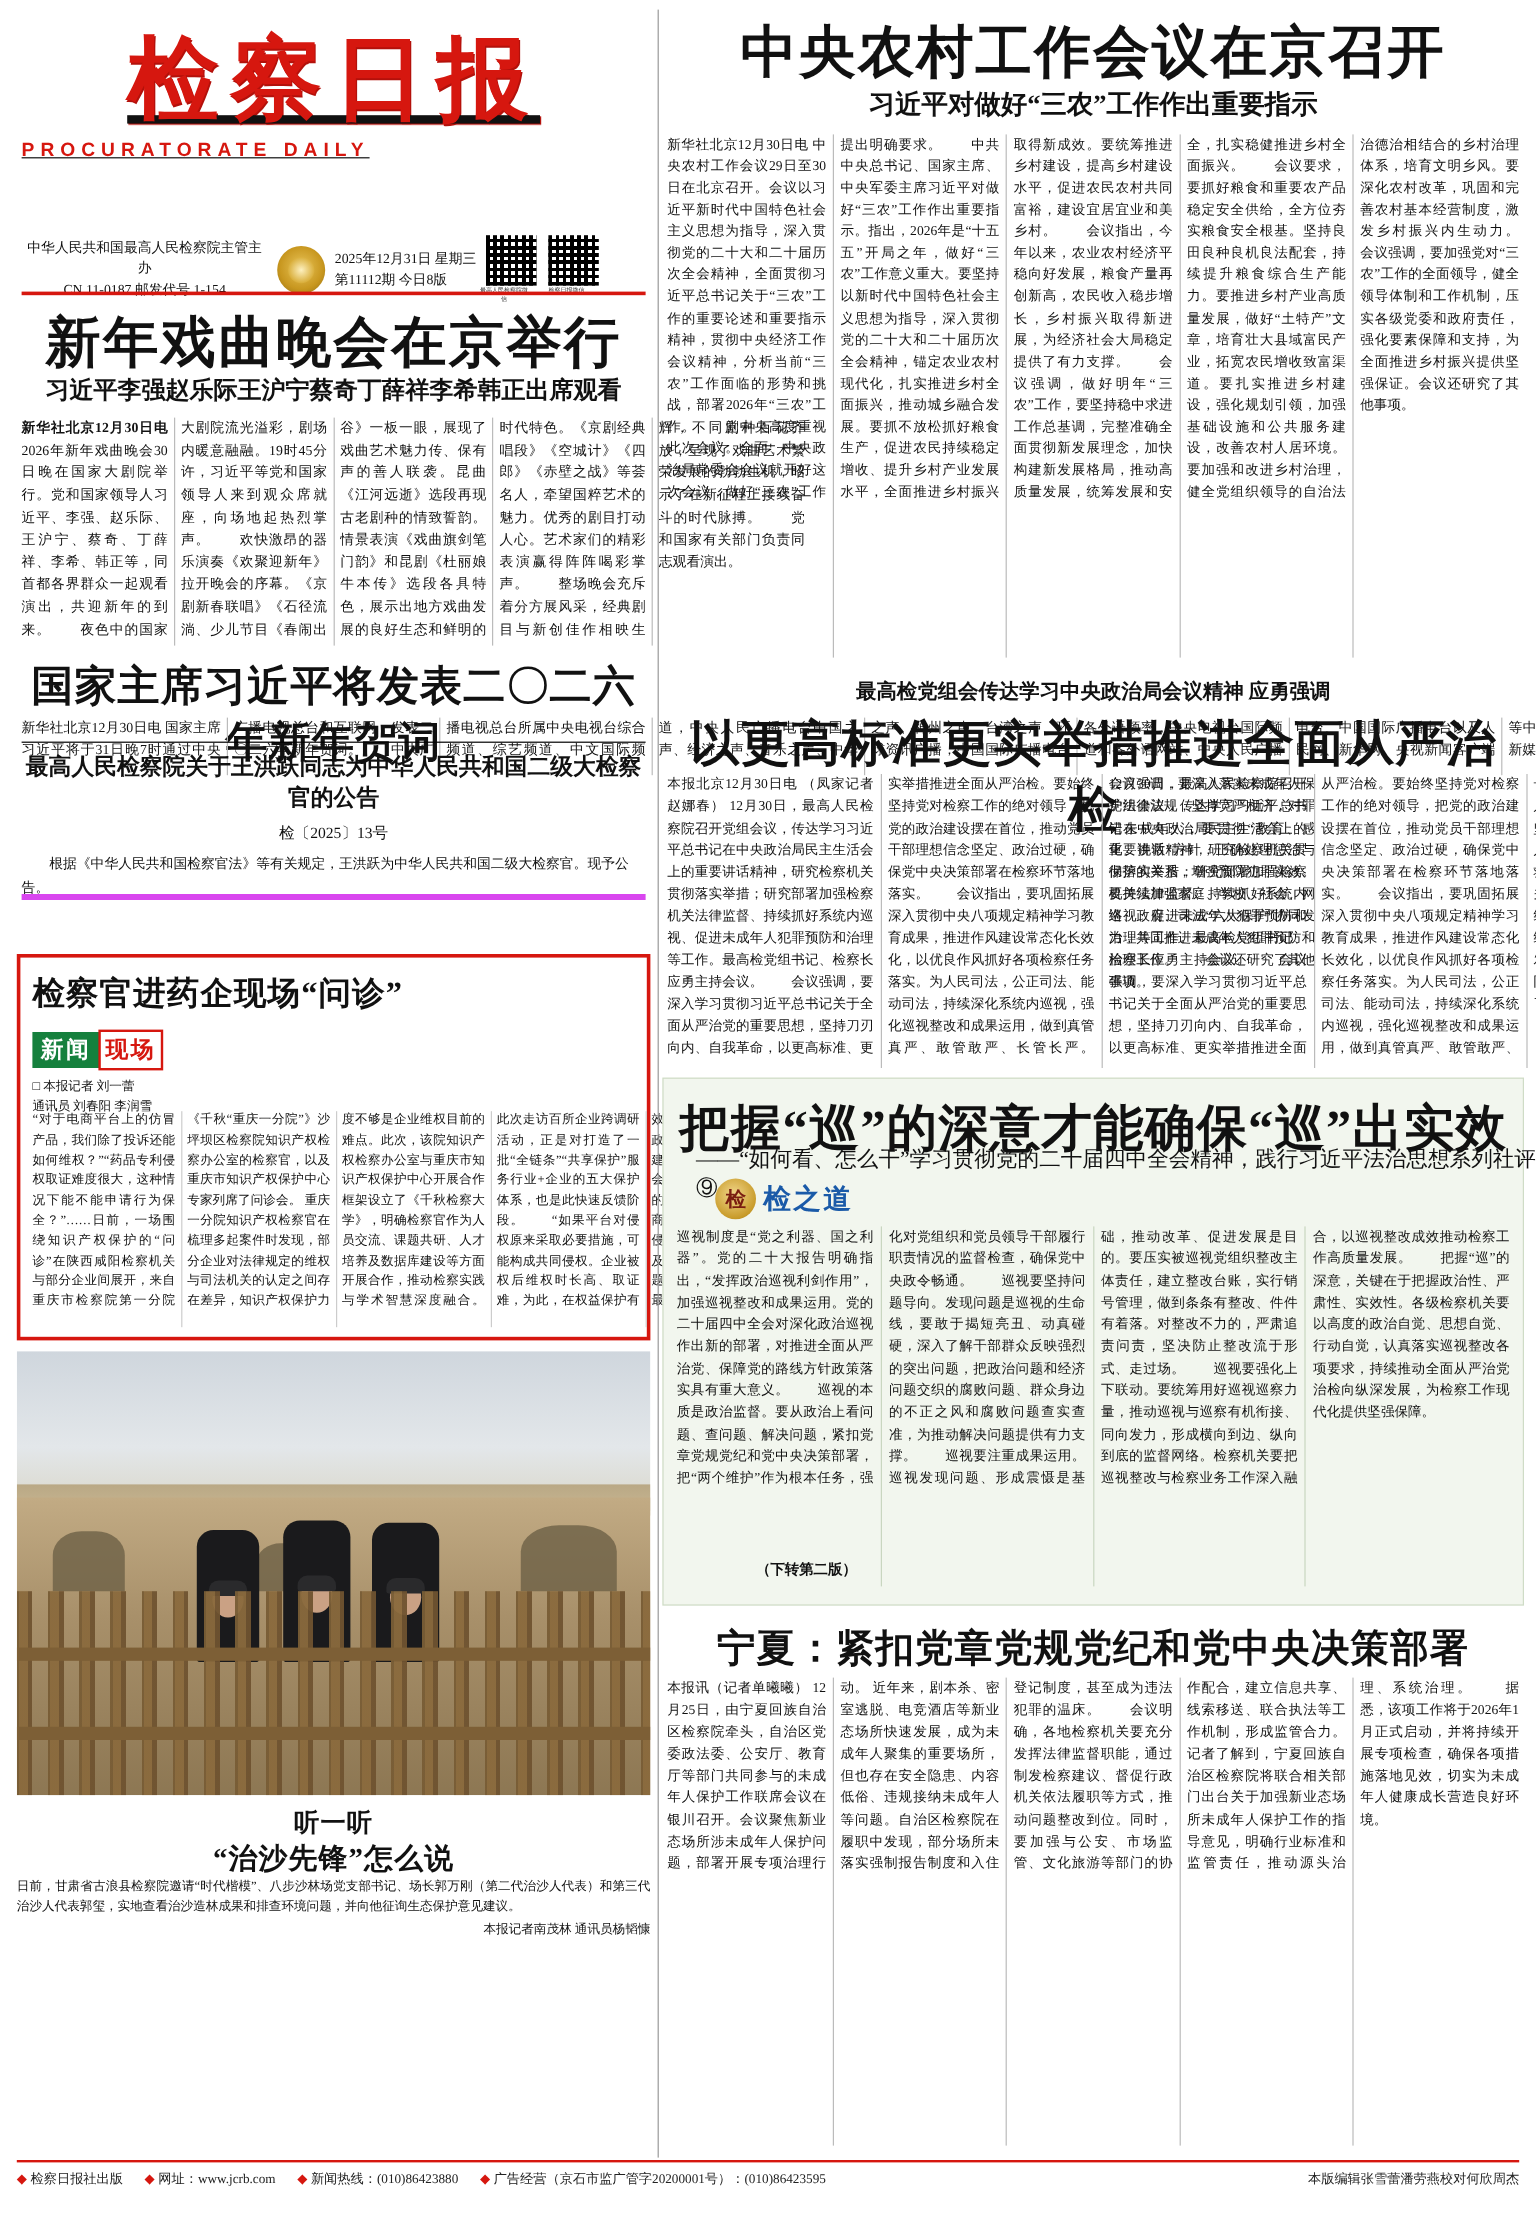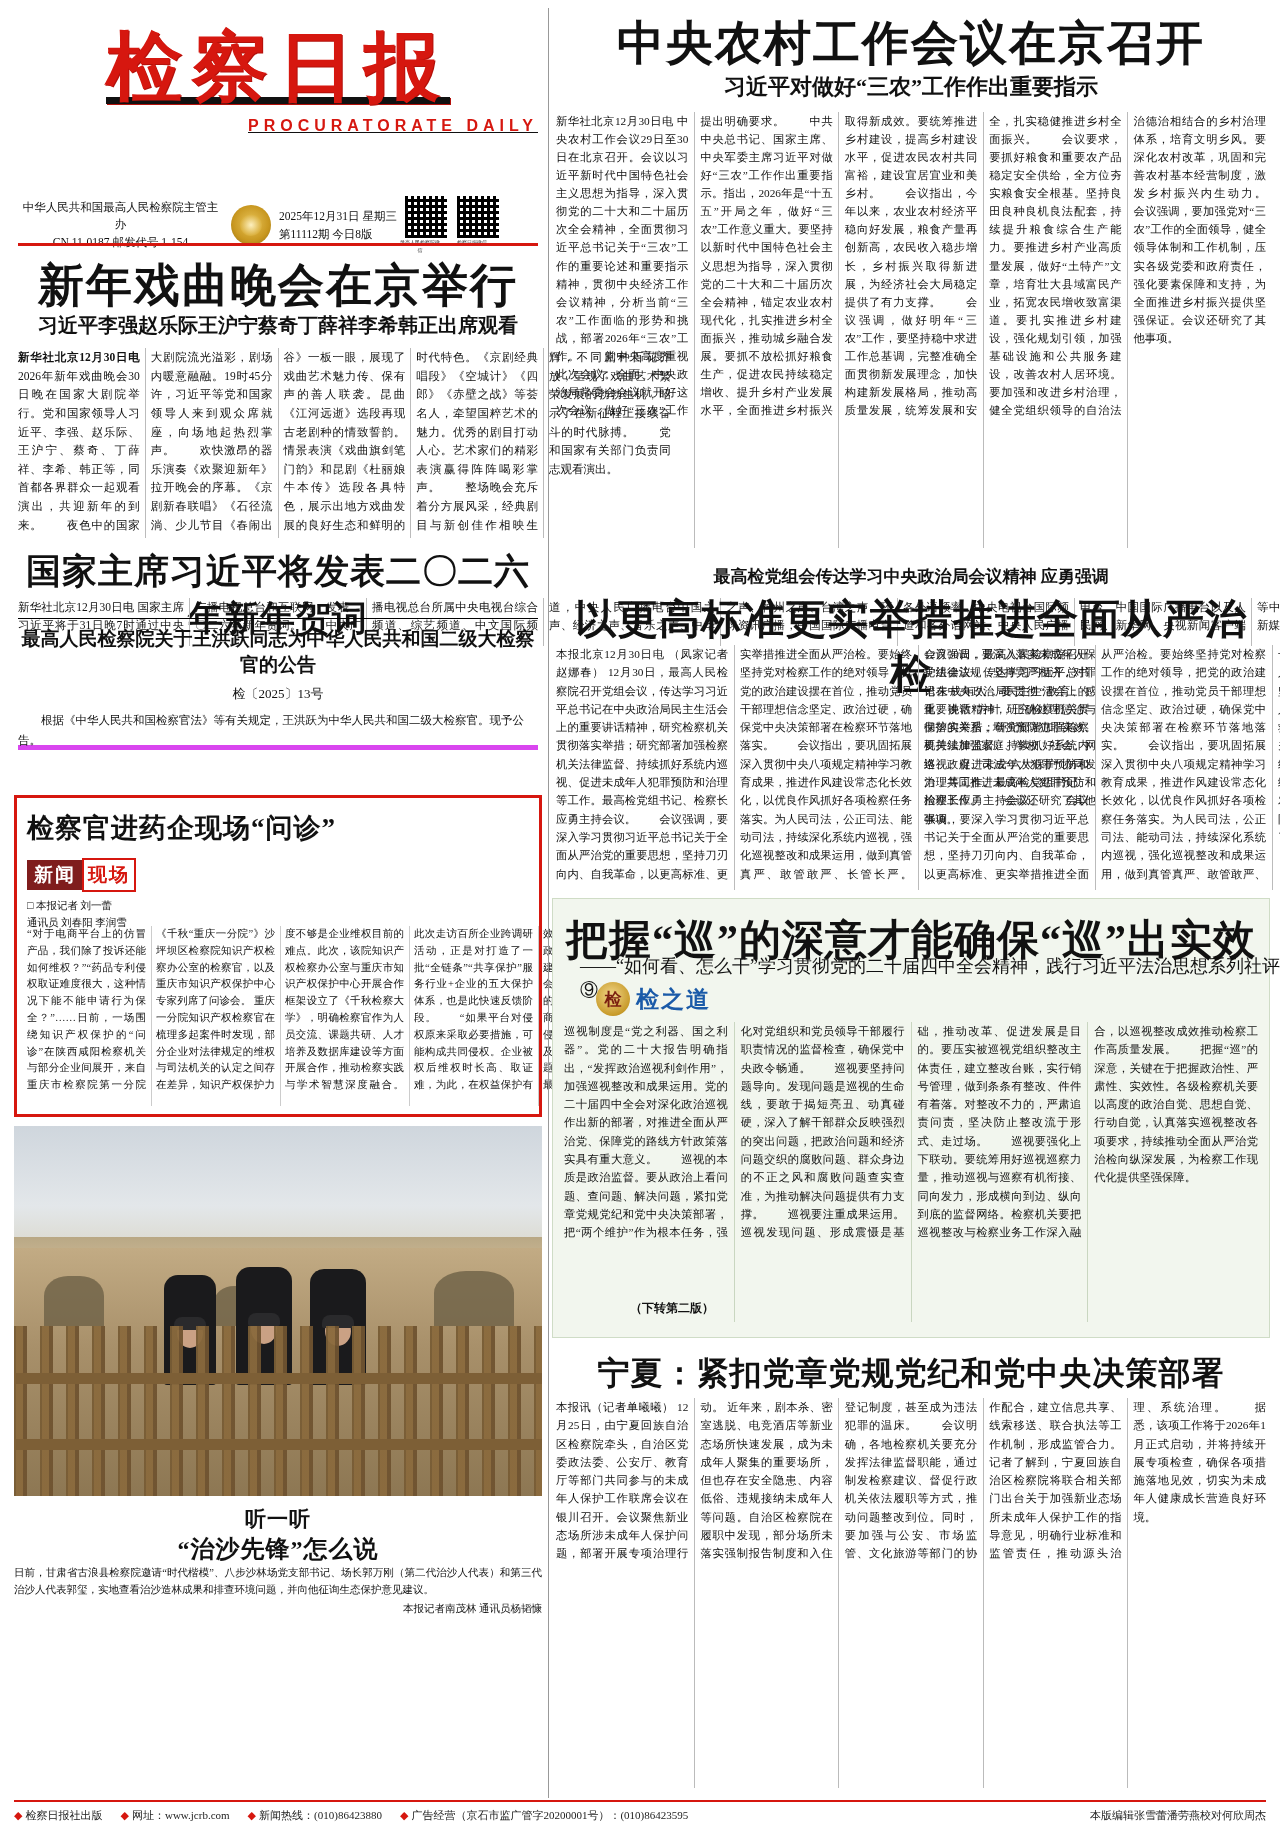--- a/index.html
+++ b/index.html
@@ -16,21 +16,21 @@
   
   .masthead{position:absolute;left:18px;top:10px;width:520px;height:215px;text-decoration:underline;}
   .masthead-title{
     font-family:"Liberation Serif",serif;
     font-size:76px;font-weight:bold;color:#d6170f;
     letter-spacing:10px;text-align:center;line-height:1.15;
     margin-top:14px;
     text-shadow:1px 1px 0 #b3110b;
   }
   .masthead-sub{
-    text-align:right;color:#d6170f;font-size:16px;letter-spacing:5px;
+    text-align:left;color:#d6170f;font-size:16px;letter-spacing:5px;
     font-family:"Liberation Sans",sans-serif;font-weight:bold;margin-top:6px;
   }
   .masthead-meta{
     position:absolute;left:18px;top:196px;width:520px;
     display:flex;align-items:center;font-size:11px;line-height:1.5;
   }
   .mm-left{width:205px;text-align:center;font-size:11.5px;}
   .mm-emblem{width:40px;height:40px;border-radius:50%;
     background:radial-gradient(circle at 50% 45%, #e8c45a 0%, #c8971f 60%, #8e6a12 100%);
     position:relative;margin:0 8px;}
@@ -75,21 +75,21 @@
   .notice-n{text-align:center;font-size:13px;margin-top:7px;}
   .notice-b{font-size:11.5px;line-height:1.7;margin-top:8px;text-indent:2em;}
   .notice-sig{font-size:11.5px;line-height:1.7;text-align:right;margin-top:4px;}
   .notice-sig .seal{color:#d6170f;font-weight:bold;letter-spacing:2px;}
 
   
   .redbox{position:absolute;left:14px;top:795px;width:528px;height:322px;
     border:3px solid #d6170f;box-sizing:border-box;padding:8px 10px;}
   .rb-title{text-align:left;font-size:27px;font-weight:bold;letter-spacing:1px;margin-top:4px;}
   .rb-badge{display:inline-block;margin-top:12px;}
-  .badge-news{display:inline-block;background:#7f1d1d;color:#fff;font-weight:bold;
+  .badge-news{display:inline-block;background:#15803d;color:#fff;font-weight:bold;
     font-size:19px;padding:2px 7px;letter-spacing:2px;font-family:"Liberation Sans",sans-serif;}
   .badge-scene{display:inline-block;color:#d6170f;font-weight:bold;font-size:19px;
     padding:2px 4px;letter-spacing:2px;border:2px solid #d6170f;margin-left:-1px;
     font-family:"Liberation Sans",sans-serif;}
   .rb-byline{font-size:10.5px;line-height:1.6;margin-top:6px;}
   .rb-body{position:absolute;left:10px;top:128px;width:506px;height:180px;
     font-size:10.5px;line-height:1.6;text-align:justify;
     column-count:4;column-gap:10px;column-rule:1px solid #ccc;}
 
   

